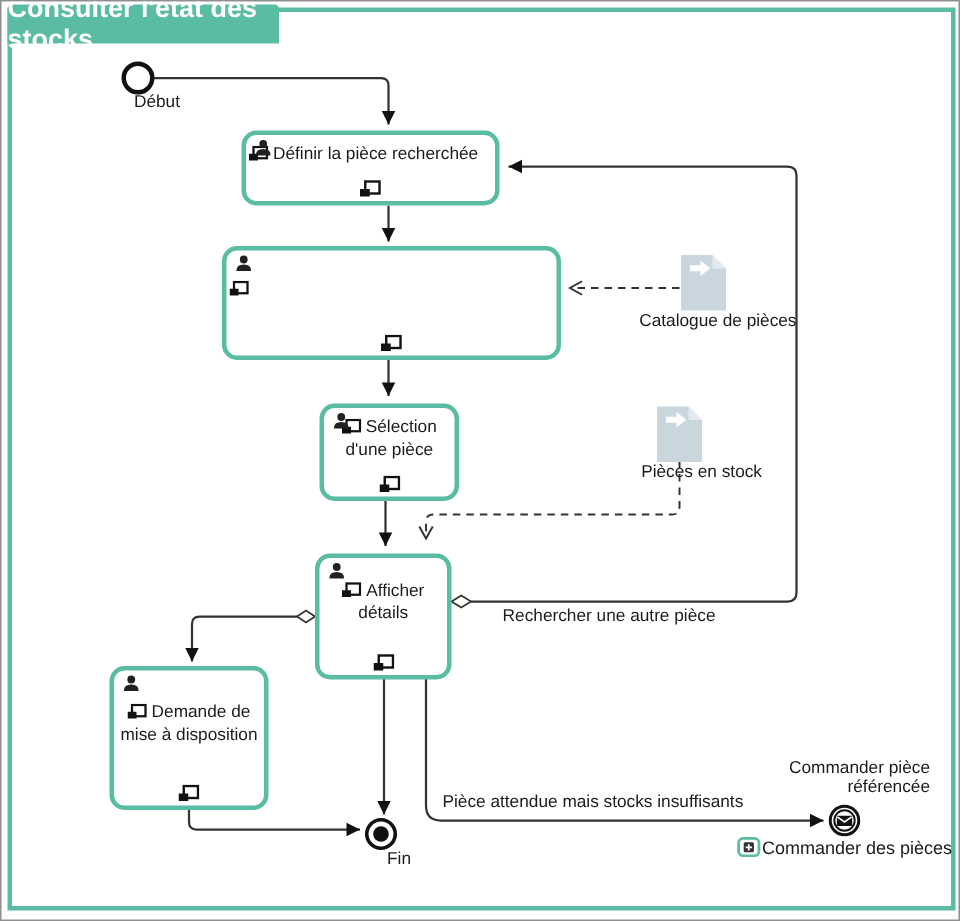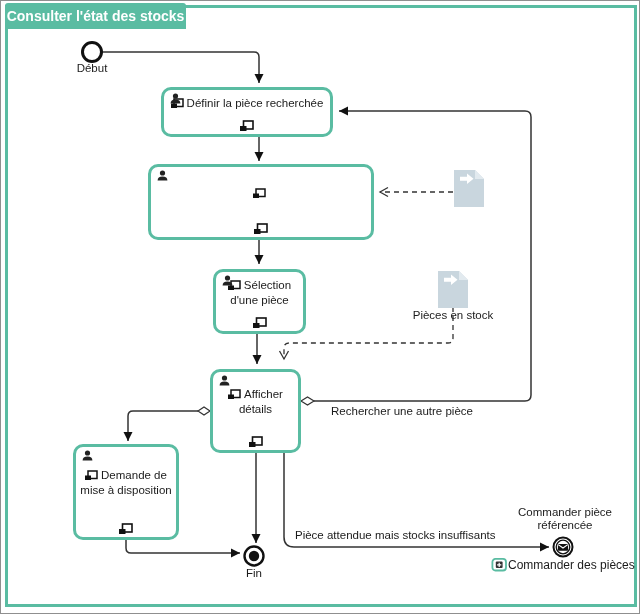--- a/index.html
+++ b/index.html
@@ -15,38 +15,38 @@
     border:1px solid #8f8f8f;box-sizing:border-box;
     background:#fff;overflow:hidden;
     font-family:"Liberation Sans",sans-serif;color:var(--ink);
   }
   #pool{
     position:absolute;left:4px;top:4px;width:632px;height:602px;
     border:3px solid var(--teal);box-sizing:border-box;
   }
   #pool-tab{
     position:absolute;left:4px;top:2px;width:181px;height:26px;
-    background:var(--teal);color:#fff;font-size:14px;font-weight:bold;
+    background:var(--teal);color:#fff;font-size:18px;font-weight:bold;
     display:flex;align-items:center;justify-content:center;
     border-radius:3px 3px 0 0;
   }
   #edges{position:absolute;left:0;top:0;width:640px;height:614px;}
   .task{
     position:absolute;background:#fff;border:3px solid var(--teal);
     border-radius:10px;box-sizing:border-box;
-    display:flex;align-items:center;justify-content:center;text-align:center;
+    display:flex;align-items:center;justify-content:flex-start;text-align:center;
     font-size:11.5px;line-height:1.3;color:var(--ink);
     padding:6px 2px 24px;z-index:3;
   }
   .task .user-ico{position:absolute;top:3px;left:6px;line-height:0;}
   .task .bottom-ico{position:absolute;bottom:2px;left:50%;transform:translateX(-50%);line-height:0;}
   .task .inline-ico{display:inline-block;vertical-align:-2px;margin-right:3px;line-height:0;}
   .task.nowrap .t-label{white-space:nowrap;}
   .lbl{position:absolute;font-size:11.5px;line-height:1.15;z-index:4;}
-  .lbl.center{text-align:center;}
+  .lbl.center{text-align:right;}
 </style>
 </head>
 <body>
 
 <div id="stage">
 
   <div id="pool"></div>
   <div id="pool-tab">
     <span>Consulter l'état des stocks</span>
   </div>
@@ -222,19 +222,20 @@
     <span class="bottom-ico">
       <svg width="14" height="12">
           <rect x="3.5" y="1" width="9.5" height="8" fill="#fff" stroke="#111" stroke-width="1.6"></rect>
           <rect x="0" y="6" width="6.5" height="5" fill="#111"></rect>
         </svg>
     </span>
   </div>
 
   <div class="lbl center" style="left:63px;top:61px;width:56px;">Début</div>
   <div class="lbl center" style="left:233px;top:566px;width:40px;">Fin</div>
+  <div class="lbl center" style="left:408px;top:207px;width:122px;">Catalogue de pièces</div>
   <div class="lbl center" style="left:397px;top:308px;width:110px;">Pièces en stock</div>
   <div class="lbl center" style="left:326px;top:404px;width:150px;">Rechercher une autre pièce</div>
   <div class="lbl" style="left:294px;top:528px;width:220px;">Pièce attendue mais stocks insuffisants</div>
   <div class="lbl center" style="left:509px;top:505px;width:110px;">Commander pièce référencée</div>
   <div class="lbl" style="left:507px;top:558px;width:148px;font-size:12px;">Commander des pièces</div>
 
 </div>
 
 </body></html>

